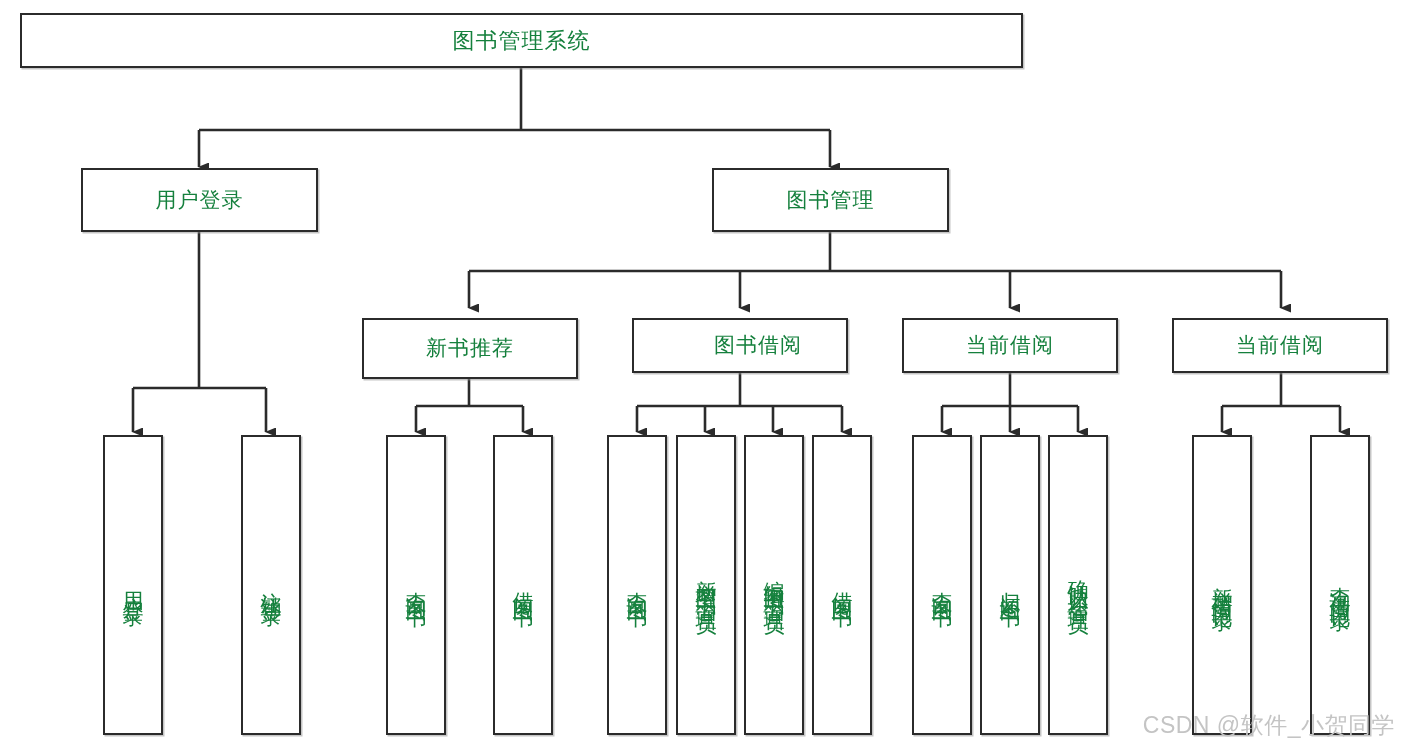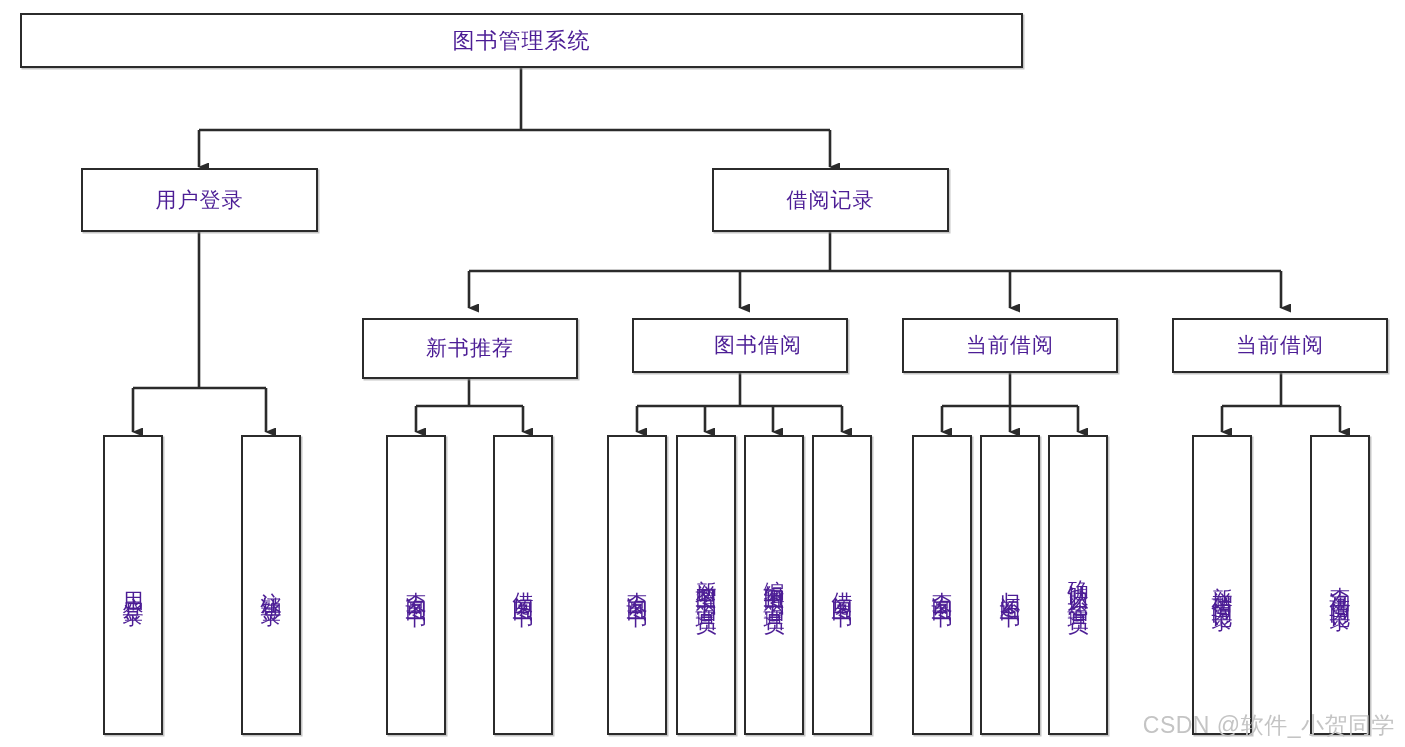--- a/index.html
+++ b/index.html
@@ -31,21 +31,21 @@
     position: absolute;
     box-sizing: border-box;
     background: #ffffff;
     border: 2.5px solid #2b2b2b;
     display: flex;
     align-items: center;
     justify-content: center;
     box-shadow: 1.5px 1.5px 0 0 rgba(150,150,150,0.55);
   }
   .node-label {
-    color: #4c1d95;
+    color: #15803d;
     font-size: 21px;
     letter-spacing: 1px;
     white-space: nowrap;
     line-height: 1.15;
   }
   .node-box.vertical .node-label {
     writing-mode: vertical-rl;
     text-orientation: upright;
     letter-spacing: 5px;
     font-size: 21px;
@@ -135,21 +135,21 @@
   </svg>
 
   <div class="node-box root" style="left:20px; top:13px; width:1003px; height:55px;">
     <span class="node-label">图书管理系统</span>
   </div>
 
   <div class="node-box" style="left:81px; top:168px; width:237px; height:64px;">
     <span class="node-label">用户登录</span>
   </div>
   <div class="node-box" style="left:712px; top:168px; width:237px; height:64px;">
-    <span class="node-label">借阅记录</span>
+    <span class="node-label">图书管理</span>
   </div>
 
   <div class="node-box" style="left:362px; top:318px; width:216px; height:61px;">
     <span class="node-label">新书推荐</span>
   </div>
   <div class="node-box" style="left:632px; top:318px; width:216px; height:55px;padding-left:36px;">
     <span class="node-label">图书借阅</span>
   </div>
   <div class="node-box" style="left:902px; top:318px; width:216px; height:55px;text-align:right;">
     <span class="node-label">当前借阅</span>

